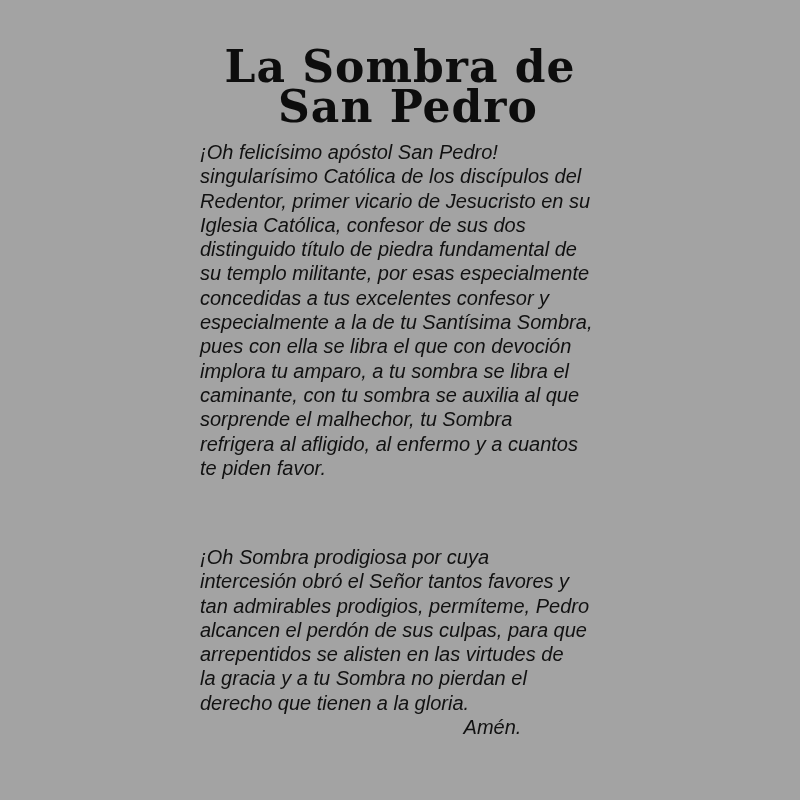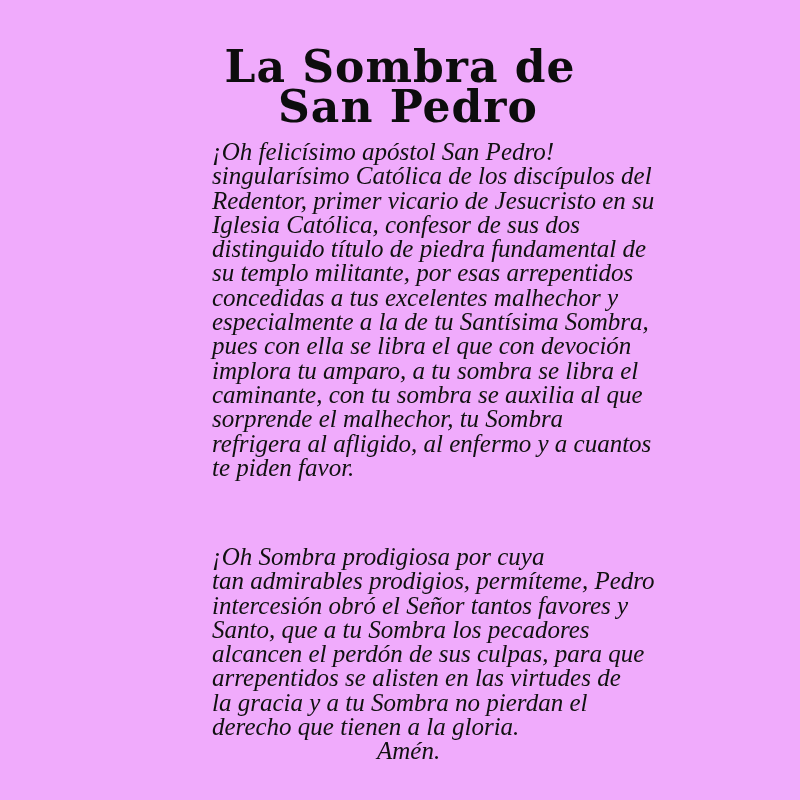--- a/index.html
+++ b/index.html
@@ -13,88 +13,87 @@
       position: relative;
       overflow: hidden;
       color: #111111;
     }
     .card {
       position: absolute;
       left: 0;
       top: 0;
       width: 800px;
       height: 800px;
-      background: #f0abfc;
+      background: #a3a3a3;
     }
     .title {
       position: absolute;
       left: 0;
       width: 800px;
       text-align: center;
       font-family: "DejaVu Serif", serif;
       font-weight: bold;
       font-size: 44px;
       line-height: 50px;
       letter-spacing: 1px;
       color: #0d0d0d;
       margin: 0;
     }
     .title-line-1 { top: 42px; }
     .title-line-2 { top: 82px; padding-left: 8px; }
     .body-text {
       position: absolute;
-      left: 212px;
+      left: 200px;
       width: 420px;
-      font-family: Liberation Serif, serif;
+      font-family: Liberation Sans, sans-serif;
       font-style: italic;
-      font-size: 25px;
+      font-size: 20px;
       line-height: 24.3px;
       color: #111111;
     }
     .para-1 { top: 140px; }
     .para-2 { top: 545px; }
     .line {
       display: block;
       white-space: nowrap;
     }
     .amen {
       display: block;
-      text-align: left;
+      text-align: center;
       padding-left: 165px;
       white-space: nowrap;
     }
   </style>
 </head>
 <body>
 
 <div class="card">
   <h1 class="title title-line-1">La Sombra de</h1>
   <h1 class="title title-line-2">San Pedro</h1>
 
   <div class="body-text para-1">
     <span class="line">¡Oh felicísimo apóstol San Pedro!</span>
     <span class="line">singularísimo Católica de los discípulos del</span>
     <span class="line">Redentor, primer vicario de Jesucristo en su</span>
     <span class="line">Iglesia Católica, confesor de sus dos</span>
     <span class="line">distinguido título de piedra fundamental de</span>
-    <span class="line">su templo militante, por esas arrepentidos</span>
-    <span class="line">concedidas a tus excelentes malhechor y</span>
+    <span class="line">su templo militante, por esas especialmente</span>
+    <span class="line">concedidas a tus excelentes confesor y</span>
     <span class="line">especialmente a la de tu Santísima Sombra,</span>
     <span class="line">pues con ella se libra el que con devoción</span>
     <span class="line">implora tu amparo, a tu sombra se libra el</span>
     <span class="line">caminante, con tu sombra se auxilia al que</span>
     <span class="line">sorprende el malhechor, tu Sombra</span>
     <span class="line">refrigera al afligido, al enfermo y a cuantos</span>
     <span class="line">te piden favor.</span>
   </div>
 
   <div class="body-text para-2">
     <span class="line">¡Oh Sombra prodigiosa por cuya</span>
+    <span class="line">intercesión obró el Señor tantos favores y</span>
     <span class="line">tan admirables prodigios, permíteme, Pedro</span>
-    <span class="line">intercesión obró el Señor tantos favores y</span>
-    <span class="line">Santo, que a tu Sombra los pecadores</span>
     <span class="line">alcancen el perdón de sus culpas, para que</span>
     <span class="line">arrepentidos se alisten en las virtudes de</span>
     <span class="line">la gracia y a tu Sombra no pierdan el</span>
     <span class="line">derecho que tienen a la gloria.</span>
     <span class="amen">Amén.</span>
   </div>
 </div>
 
 </body></html>

